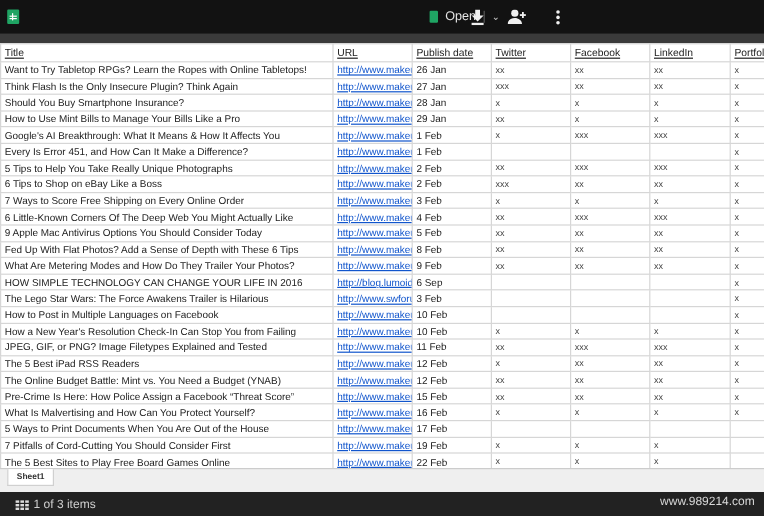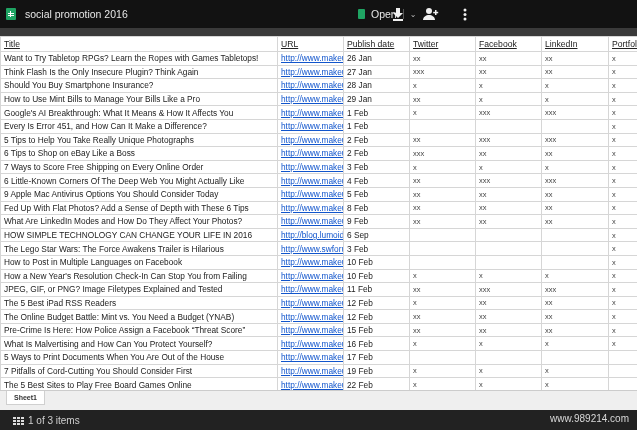--- a/index.html
+++ b/index.html
@@ -33,21 +33,20 @@
       linear-gradient(#ddd 0 0) 0 6px/3px 2px, linear-gradient(#ddd 0 0) 4px 6px/3px 2px, linear-gradient(#ddd 0 0) 8px 6px/3px 2px;
     background-repeat: no-repeat; }
   .page-count { position: absolute; left: 28px; top: 5px; font-size: 10px; color: #cfcfcf; }
   .watermark { position: absolute; right: 8px; top: 3px; font-size: 10px; color: #d8d8d8; }
 </style>
 </head>
 <body>
 
 <div class="topbar">
   <span class="doc-icon"></span>
-  <span class="doc-title">social promotion 2016</span>
   <div class="open-btn">
     <span class="open-icon"></span>
     <span class="open-label">Open</span>
     <span class="open-sep"></span>
     <span class="open-caret">⌄</span>
   </div>
   <span class="tb-icon" style="left:390px">
     <svg width="12" height="13" viewBox="0 0 12 13">
         <path d="M4 0h4v5h3L6 10 1 5h3z" fill="#f0f0f0"></path>
         <rect x="1" y="11" width="10" height="2" fill="#f0f0f0"></rect>
@@ -88,21 +87,21 @@
           <th>URL</th>
           <th>Publish date</th>
           <th>Twitter</th>
           <th>Facebook</th>
           <th>LinkedIn</th>
           <th>Portfolio</th>
         </tr>
       </thead>
       <tbody id="tbody">
           <tr>
-            <td>Want to Try Tabletop RPGs? Learn the Ropes with Games Tabletops!</td>
+            <td>Want to Try Tabletop RPGs? Learn the Ropes with Online Tabletops!</td>
             <td class="url">http://www.makeuseof.com</td>
             <td>26 Jan</td>
             <td class="mark">xx</td>
             <td class="mark">xx</td>
             <td class="mark">xx</td>
             <td class="mark">x</td>
           </tr>
           <tr>
             <td>Think Flash Is the Only Insecure Plugin? Think Again</td>
             <td class="url">http://www.makeuseof.com</td>
@@ -196,21 +195,21 @@
           <tr>
             <td>Fed Up With Flat Photos? Add a Sense of Depth with These 6 Tips</td>
             <td class="url">http://www.makeuseof.com</td>
             <td>8 Feb</td>
             <td class="mark">xx</td>
             <td class="mark">xx</td>
             <td class="mark">xx</td>
             <td class="mark">x</td>
           </tr>
           <tr>
-            <td>What Are LinkedIn Modes and How Do They Affect Your Photos?</td>
+            <td>What Are Metering Modes and How Do They Trailer Your Photos?</td>
             <td class="url">http://www.makeuseof.com</td>
             <td>9 Feb</td>
             <td class="mark">xx</td>
             <td class="mark">xx</td>
             <td class="mark">xx</td>
             <td class="mark">x</td>
           </tr>
           <tr>
             <td>HOW SIMPLE TECHNOLOGY CAN CHANGE YOUR LIFE IN 2016</td>
             <td class="url">http://blog.lumoid.com</td>

